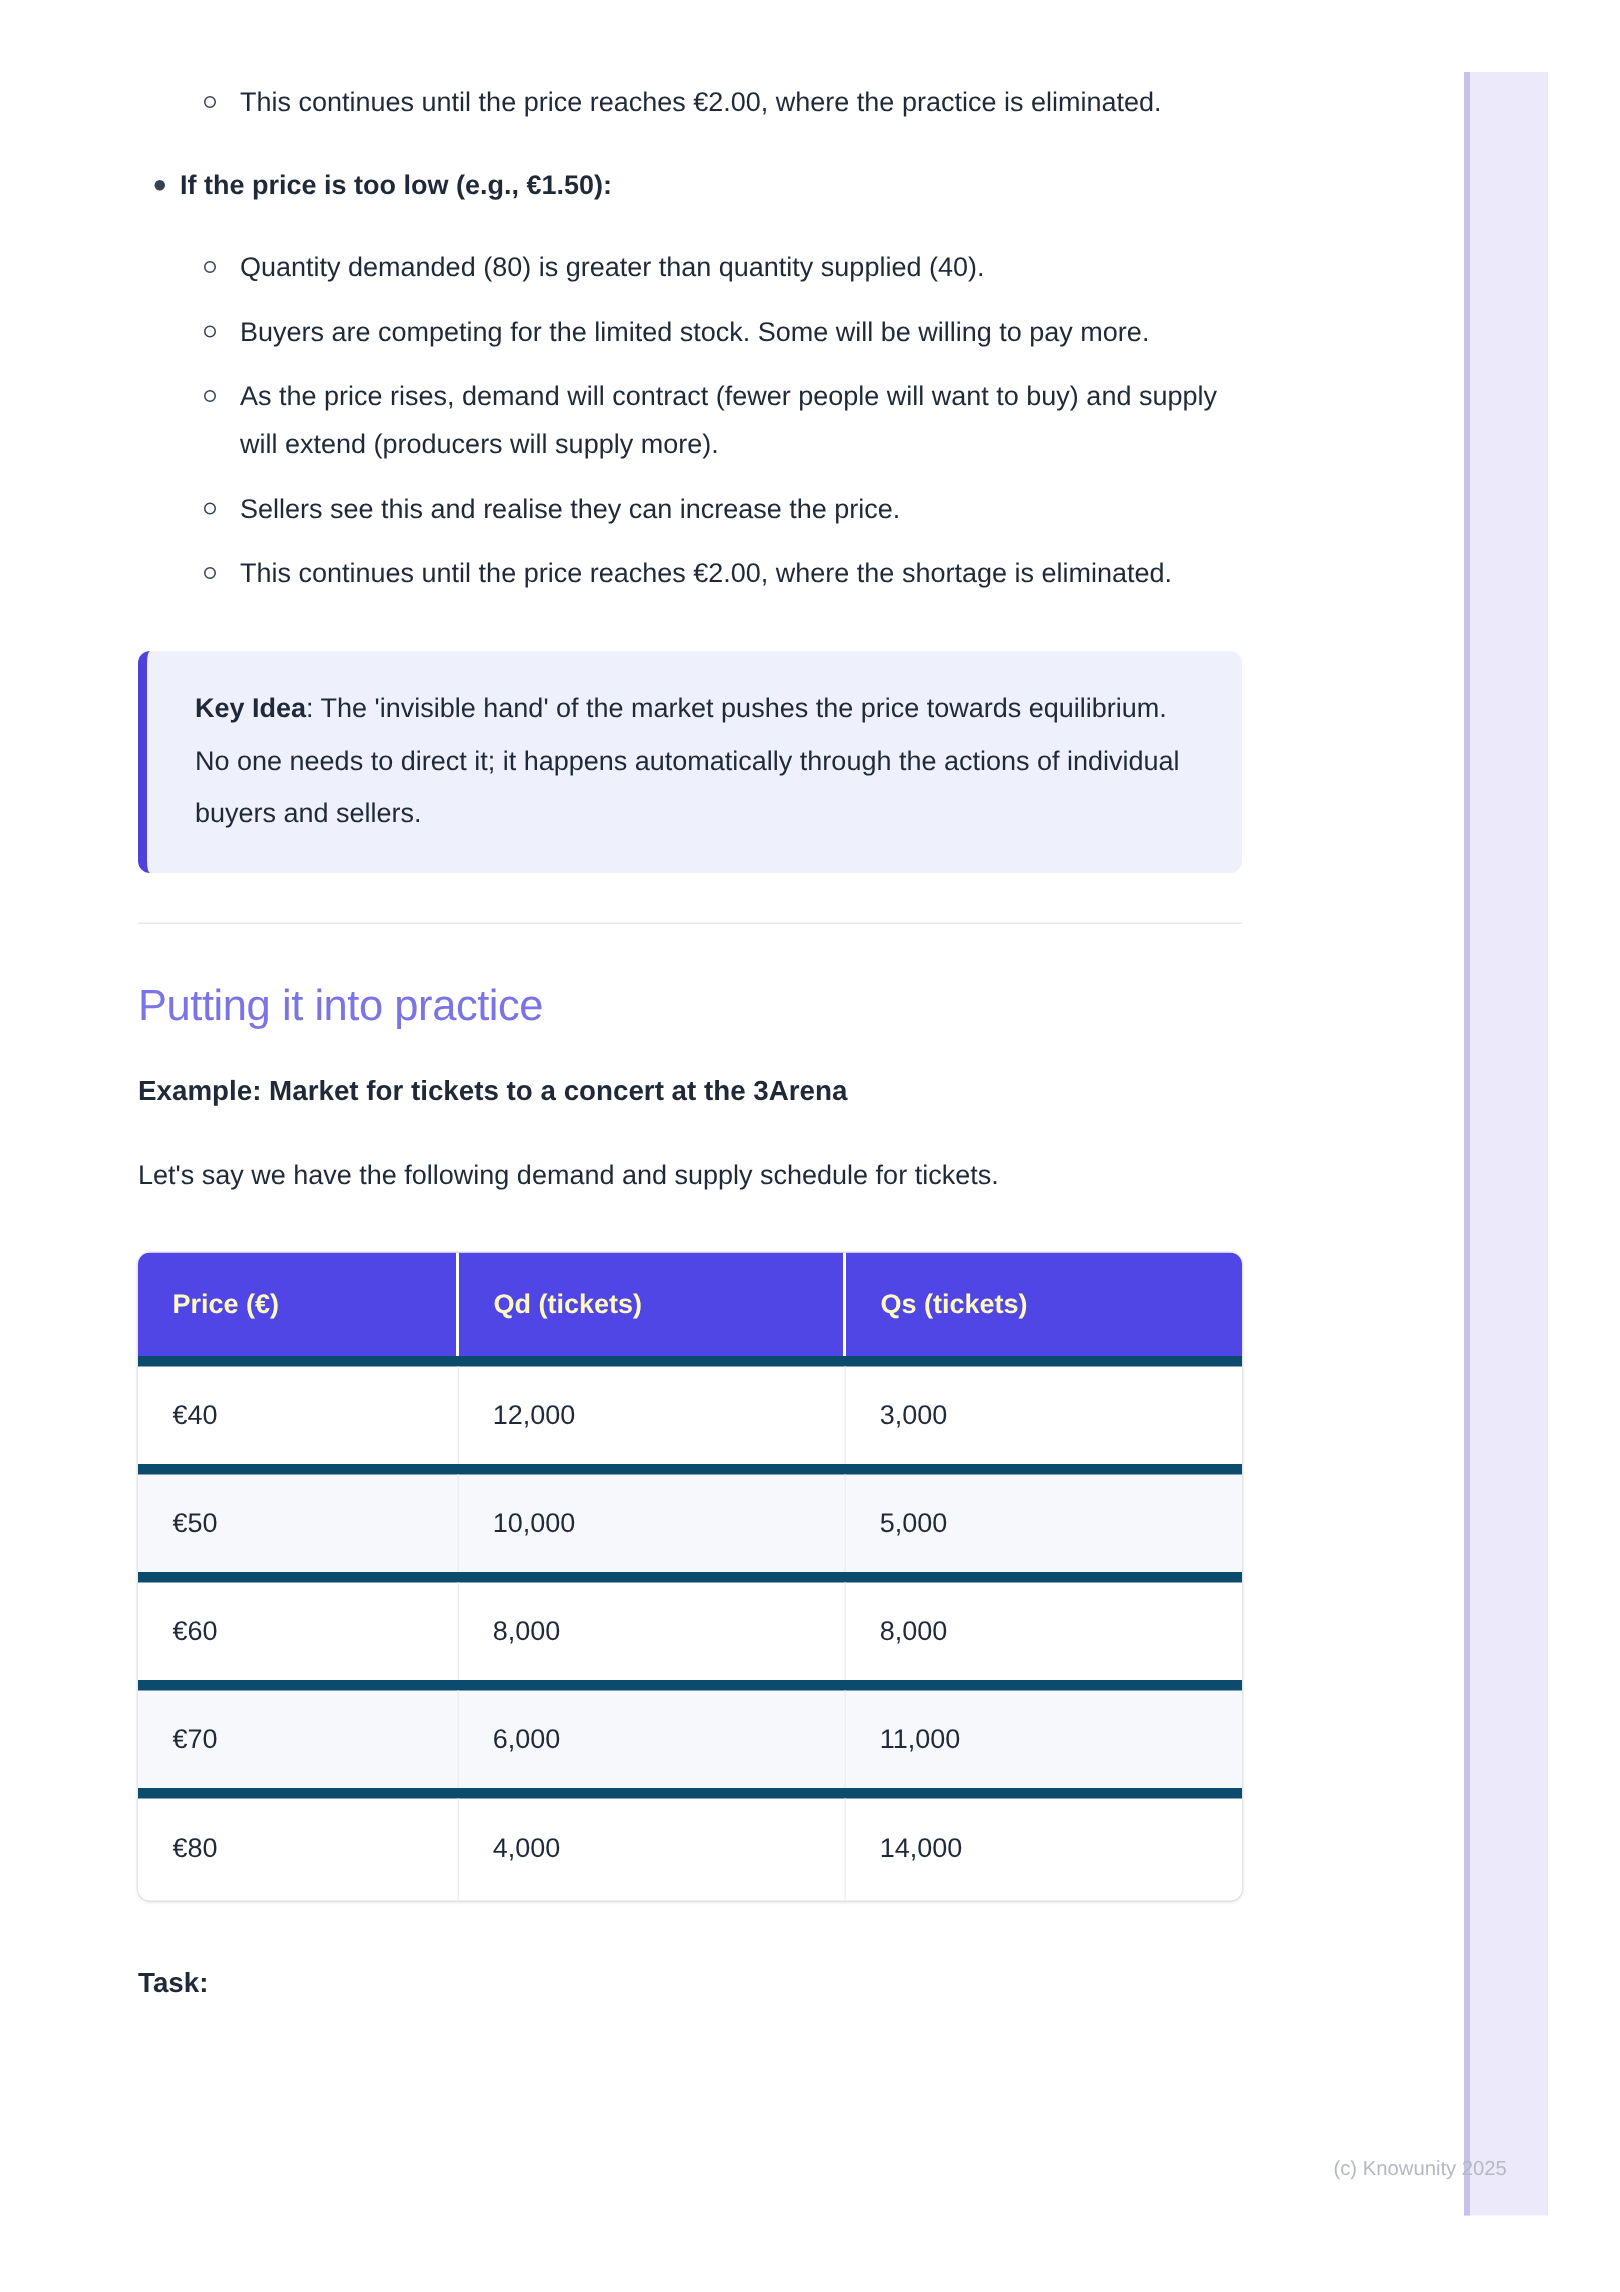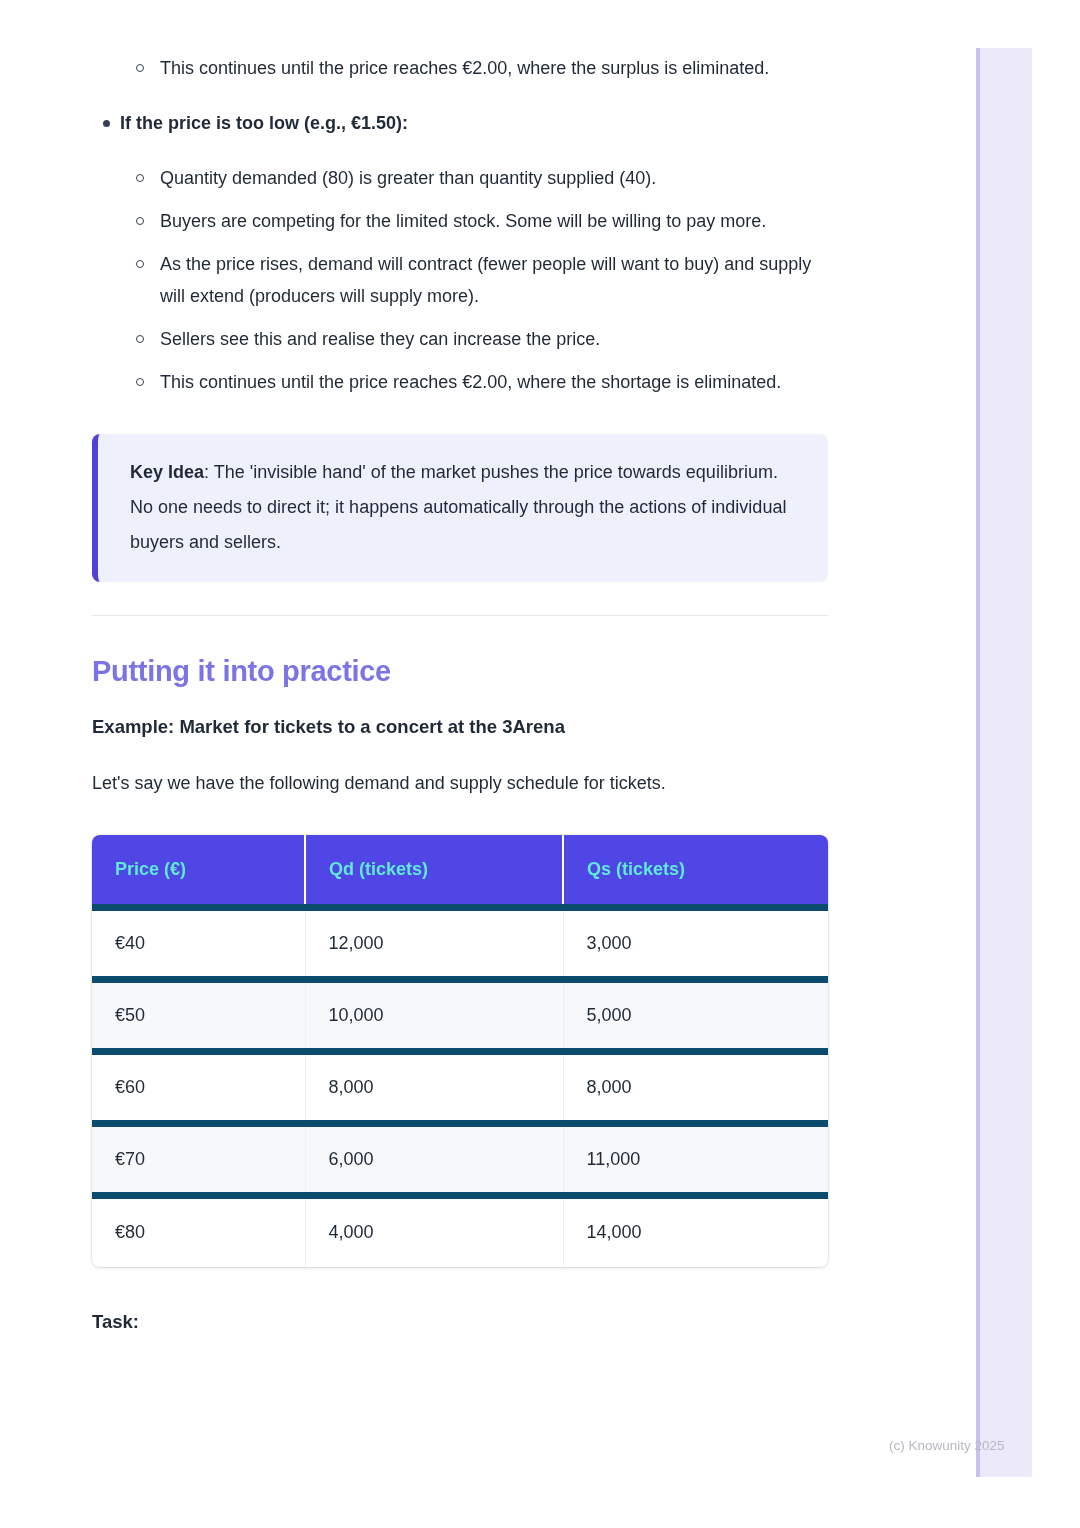--- a/index.html
+++ b/index.html
@@ -63,21 +63,21 @@
   }
   .divider {
     border: none;
     border-top: 1px solid #e5e7eb;
     margin: 33px 0 0 0;
   }
   .section-heading {
     margin: 38px 0 0 0;
     font-size: 29px;
     line-height: 34px;
-    font-weight: bold;
+    font-weight: normal;
     color: #7b74e4;
     letter-spacing: -0.3px;
   }
   .example-title {
     margin: 23px 0 0 0;
     font-size: 18.5px;
     font-weight: bold;
     line-height: 32px;
   }
   .intro-line {
@@ -88,21 +88,21 @@
   
   .table-wrap {
     margin-top: 36px;
     border-radius: 8px;
     overflow: hidden;
     box-shadow: 0 1px 3px rgba(16,24,40,0.14), 0 0 0 1px rgba(16,24,40,0.05);
   }
   table { width: 100%; border-collapse: collapse; font-size: 18px; }
   thead th {
     background: #4f46e5;
-    color: #5eead4;
+    color: #fef9c3;
     font-weight: bold;
     text-align: left;
     height: 72px;
     padding: 0 0 0 23px;
     vertical-align: middle;
   }
   thead th + th { border-left: 2px solid #ffffff; }
   col.c1 { width: 213px; }
   col.c2 { width: 258px; }
   col.c3 { width: 265px; }
@@ -140,21 +140,21 @@
   }
 </style>
 </head>
 <body>
 
 <div class="content">
 
   <ul class="sublist">
     <li>
       <span class="circle-marker"></span>
-      <span>This continues until the price reaches €2.00, where the surplus is eliminated.</span>
+      <span>This continues until the price reaches €2.00, where the practice is eliminated.</span>
     </li>
   </ul>
 
   <div class="main-bullet">
     <span class="dot-marker"></span>
     <span>If the price is too low (e.g., €1.50):</span>
   </div>
 
   <ul class="sublist">
     <li>

